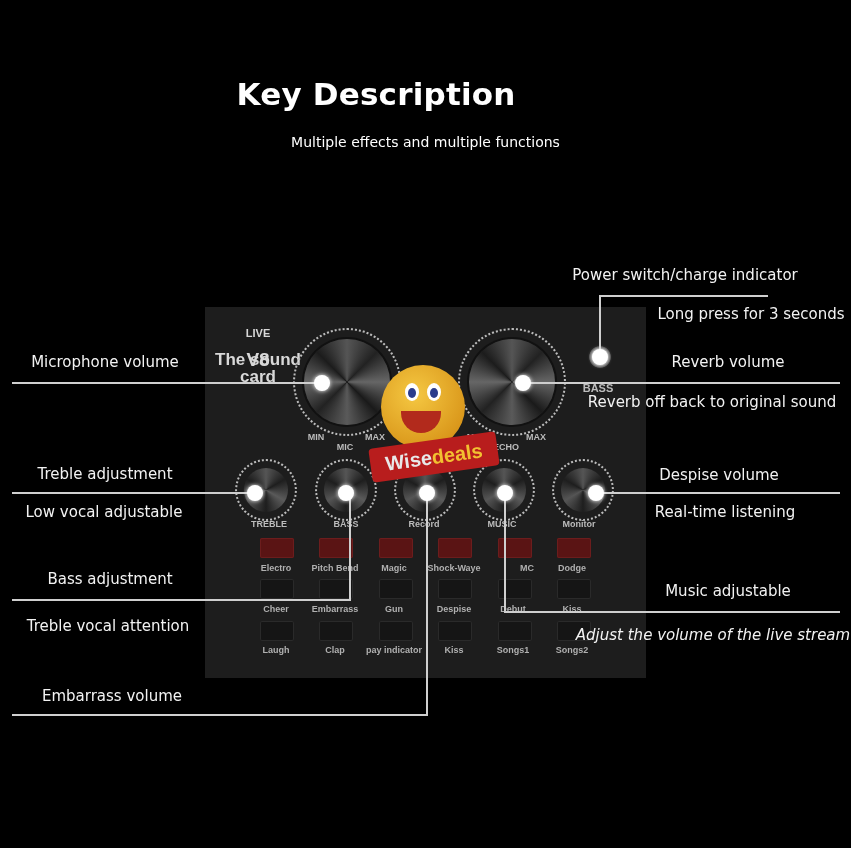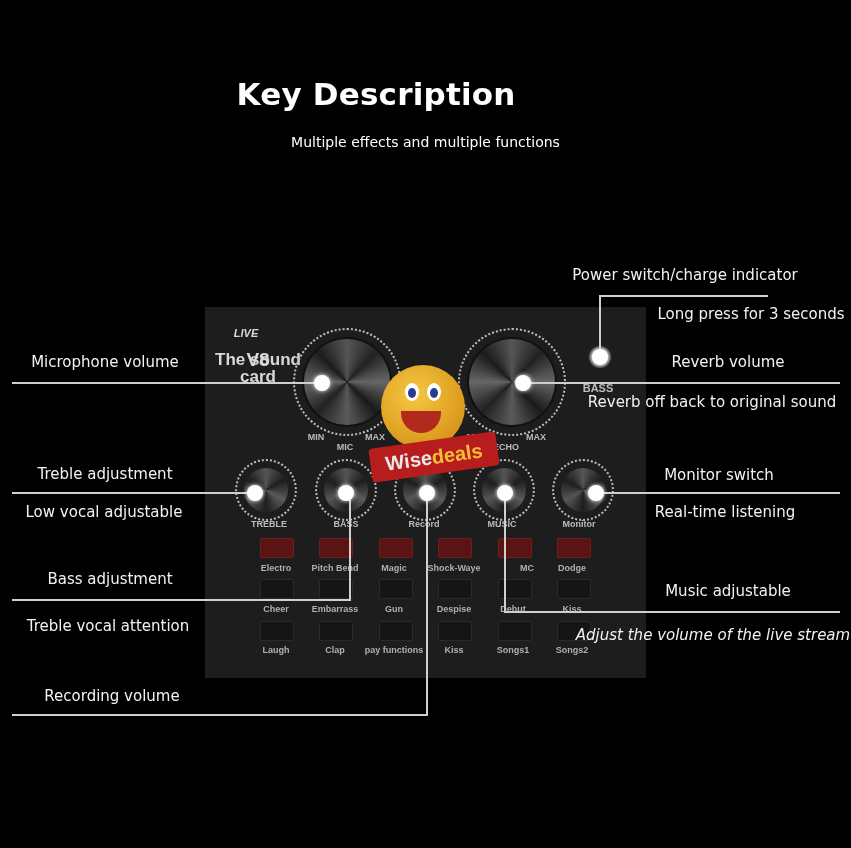--- a/index.html
+++ b/index.html
@@ -36,21 +36,21 @@
           font-family:"Liberation Sans", sans-serif; font-size:20px; font-weight:bold; text-align:center; line-height:34px; }
   .sign .w { color:#e8e8e8; } .sign .d { color:#f2c131; }
 </style>
 </head>
 <body>
 
 <div class="abs title">Key Description</div>
 <div class="abs subtitle">Multiple effects and multiple functions</div>
 
 <div class="abs panel"></div>
-<div class="abs brand" style="left:196px;top:328px;width:100px;font-size:11px;font-style:italic;">LIVE</div>
+<div class="abs brand" style="left:208px;top:328px;width:100px;font-size:11px;">LIVE</div>
 <div class="abs brand" style="left:203px;top:351px;width:110px;font-size:17px;">The sound card</div>
 <div class="abs brand" style="left:208px;top:350px;width:100px;font-size:19px;">V8</div>
 
 <div class="abs ring" style="left:347px;top:382px;width:104px;height:104px;"></div>
 <div class="abs bigknob" style="left:347px;top:382px;"></div>
 <div class="abs klabel" style="left:316px;top:432px;">MIN</div>
 <div class="abs klabel" style="left:345px;top:442px;">MIC</div>
 <div class="abs klabel" style="left:375px;top:432px;">MAX</div>
 
 <div class="abs ring" style="left:512px;top:382px;width:104px;height:104px;"></div>
@@ -109,21 +109,21 @@
 <div class="abs blabel" style="left:572px;top:604px;">Kiss</div>
 
 <div class="abs btn" style="left:277px;top:621px;"></div>
 <div class="abs btn" style="left:336px;top:621px;"></div>
 <div class="abs btn" style="left:396px;top:621px;"></div>
 <div class="abs btn" style="left:455px;top:621px;"></div>
 <div class="abs btn" style="left:515px;top:621px;"></div>
 <div class="abs btn" style="left:574px;top:621px;"></div>
 <div class="abs blabel" style="left:276px;top:645px;">Laugh</div>
 <div class="abs blabel" style="left:335px;top:645px;">Clap</div>
-<div class="abs blabel" style="left:394px;top:645px;">pay functions</div>
+<div class="abs blabel" style="left:394px;top:645px;">pay indicator</div>
 <div class="abs blabel" style="left:454px;top:645px;">Kiss</div>
 <div class="abs blabel" style="left:513px;top:645px;">Songs1</div>
 <div class="abs blabel" style="left:572px;top:645px;">Songs2</div>
 
 <div class="abs emoji">
   <div class="abs eye" style="left:24px;top:18px;">
       <div class="pupil"></div>
     </div>
   <div class="abs eye" style="left:46px;top:18px;">
       <div class="pupil"></div>
@@ -160,19 +160,19 @@
 <div class="abs hl" style="left:12px;top:714px;width:416px;"></div>
 <div class="abs dot" style="left:427px;top:493px;"></div>
 
 <div class="abs lbl c" style="left:685px;top:266px;">Power switch/charge indicator</div>
 <div class="abs lbl c" style="left:715px;top:305px;margin-left:36px;">Long press for 3 seconds</div>
 <div class="abs lbl c" style="left:105px;top:353px;">Microphone volume</div>
 <div class="abs lbl c" style="left:728px;top:353px;">Reverb volume</div>
 <div class="abs lbl c" style="left:712px;top:393px;">Reverb off back to original sound</div>
 <div class="abs lbl c" style="left:105px;top:465px;">Treble adjustment</div>
 <div class="abs lbl c" style="left:104px;top:503px;">Low vocal adjustable</div>
-<div class="abs lbl c" style="left:719px;top:466px;">Monitor switch</div>
+<div class="abs lbl c" style="left:719px;top:466px;">Despise volume</div>
 <div class="abs lbl c" style="left:725px;top:503px;">Real-time listening</div>
 <div class="abs lbl c" style="left:110px;top:570px;">Bass adjustment</div>
 <div class="abs lbl c" style="left:108px;top:617px;">Treble vocal attention</div>
 <div class="abs lbl c" style="left:728px;top:582px;">Music adjustable</div>
 <div class="abs lbl c" style="left:713px;top:626px;font-style:italic;">Adjust the volume of the live stream</div>
-<div class="abs lbl c" style="left:112px;top:687px;">Recording volume</div>
+<div class="abs lbl c" style="left:112px;top:687px;">Embarrass volume</div>
 
 </body></html>

